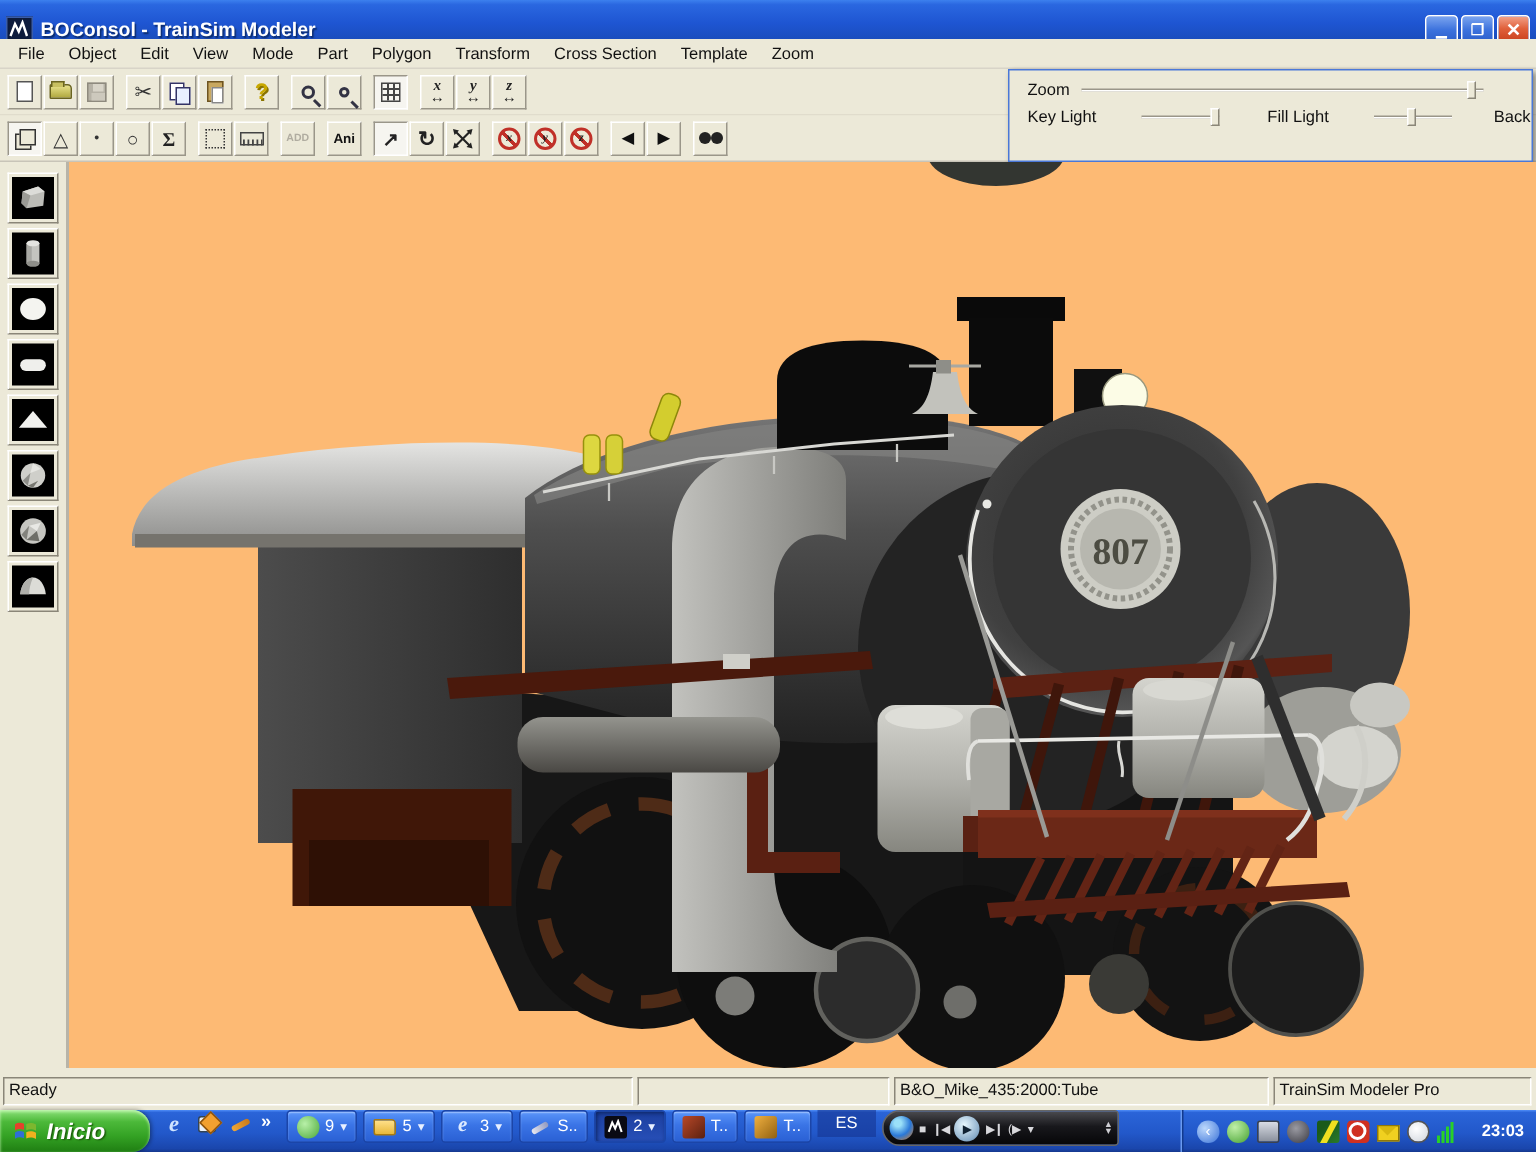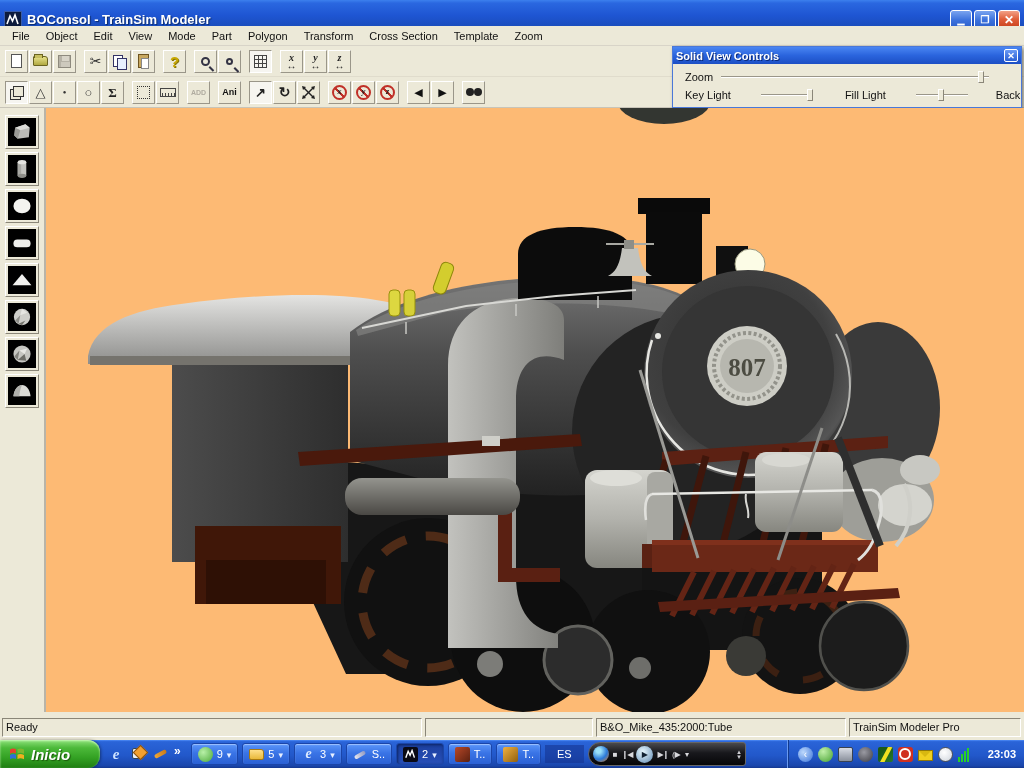--- a/index.html
+++ b/index.html
@@ -113,21 +113,21 @@
   .viewport svg { display:block; }
 
   
   .statusbar { position:absolute; left:0; top:714px; width:1024px; height:26px; background:#ece9d8; padding-top:4px; display:flex; gap:3px; }
   .sb-panel { height:19px; border:1px solid; border-color:#8a8678 #fff #fff #8a8678; padding:2px 3px; color:#111; overflow:hidden; white-space:nowrap; }
   .sb-1 { width:420px; margin-left:2px; } .sb-2 { width:168px; } .sb-3 { width:250px; } .sb-4 { width:172px; }
 
   
   .taskbar { position:absolute; left:0; top:740px; width:1024px; height:28px;
     background:linear-gradient(180deg,#4f8df8 0%,#2a64d8 6%,#2258ca 55%,#1a46ac 92%,#15388e 100%);
-    display:flex; align-items:center; }
+    display:flex; align-items:flex-start; }
   .start-btn { height:28px; width:100px; border-radius:0 12px 12px 0;
     background:linear-gradient(180deg,#8ee27a 0%,#4cb93a 28%,#34a224 62%,#1f7e12 100%);
     box-shadow:inset 0 1px 2px #c8f8b8, 1px 0 3px rgba(0,0,0,.4);
     display:flex; align-items:center; padding:0 14px 0 8px; gap:5px; }
   .start-text { color:#fff; font-size:15px; font-weight:bold; font-style:italic; text-shadow:1px 1px 1px #1a5a0a; }
   .ql { display:flex; align-items:center; gap:6px; padding:0 8px; }
   .ql-icon { width:16px; height:16px; display:flex; align-items:center; justify-content:center; }
   .ql-ie { color:#cfe4ff; font-family:"Liberation Serif", serif; font-weight:bold; font-style:italic; font-size:15px; }
   .ql-desktop { position:relative; }
   .ql-desktop::before { content:""; position:absolute; inset:2px 2px 3px 2px; background:#e8f0fa; border:1px solid #345; border-radius:2px; }
@@ -341,24 +341,20 @@
     <div class="tbtn">
         <span class="ic ic-next"></span>
       </div>
     <div class="tb-gap"></div>
     <div class="tbtn">
         <span class="ic ic-bino"></span>
       </div>
   </div>
 
   <div class="svc">
-    <div class="svc-title">
-      <span class="svc-title-text">Solid View Controls</span>
-      <div class="svc-close">✕</div>
-    </div>
     <div class="svc-body">
       <div class="svc-row">
         <span class="svc-label">Zoom</span>
         <div class="slider sl-zoom">
           <div class="groove"></div>
             <div class="thumb" style="left:96%"></div>
         </div>
       </div>
       <div class="svc-row" style="gap:22px">
         <span class="svc-label">Key Light</span>

